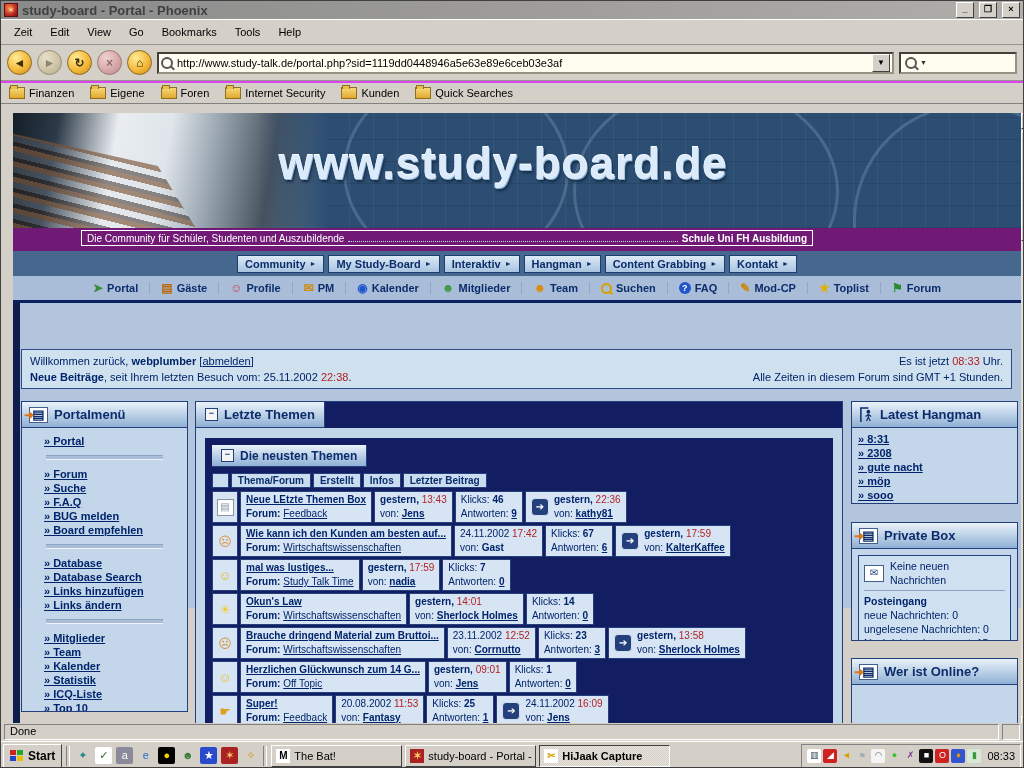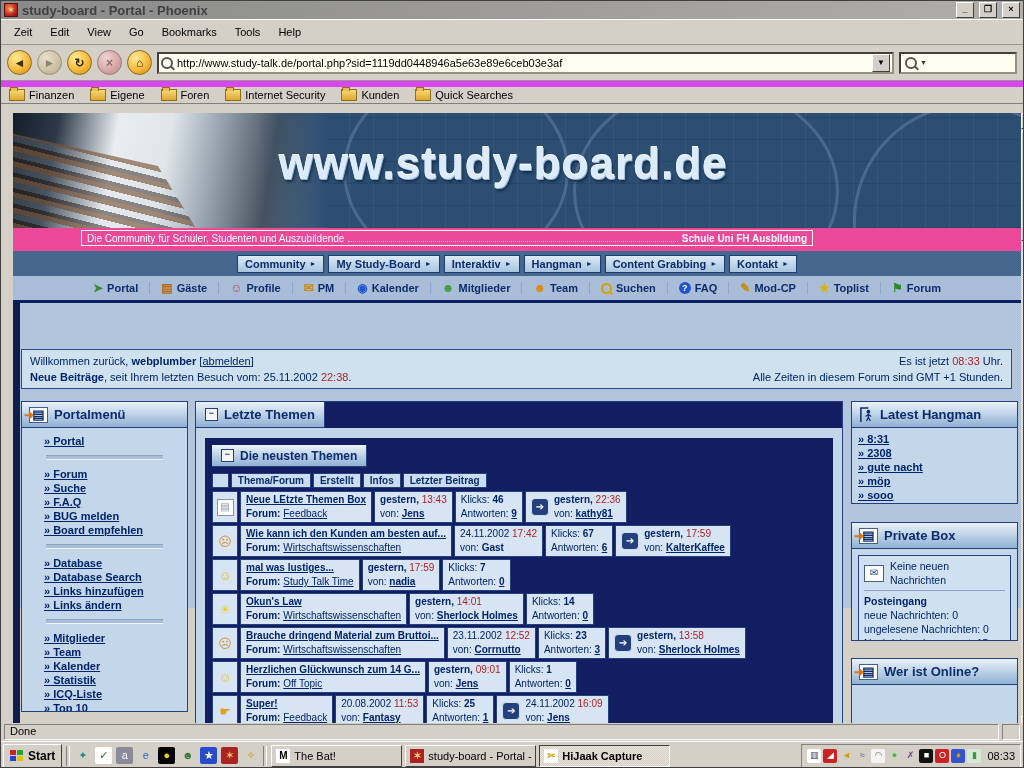--- a/index.html
+++ b/index.html
@@ -23,41 +23,41 @@
   .orb.dis{background:radial-gradient(circle at 35% 30%,#e8e0cc,#cfc4a6 55%,#b3a888);color:#8f8670;border-color:#9a9078;}
   .orb.stop{background:radial-gradient(circle at 35% 30%,#efd3d3,#d8a8a8 55%,#bb8888);color:#926c6c;border-color:#9a7a7a;}
   #urlbox{flex:1;height:22px;background:#fffdf0;border:2px inset #979083;display:flex;align-items:center;gap:4px;padding:0 2px;box-sizing:border-box;}
   #urltext{font-size:11px;color:#000;flex:1;white-space:nowrap;overflow:hidden;}
   #urldrop{width:16px;height:16px;background:#d4d0c8;border:1px solid;border-color:#fff #404040 #404040 #fff;font-size:8px;text-align:center;line-height:15px;}
   #searchbox{width:118px;height:22px;background:#fffdf0;border:2px inset #979083;display:flex;align-items:center;gap:3px;padding:0 4px;box-sizing:border-box;}
   .mag{width:8px;height:8px;border:2px solid #555;border-radius:50%;position:relative;display:inline-block;flex:none;}
   .mag::after{content:"";position:absolute;left:7px;top:8px;width:5px;height:2px;background:#555;transform:rotate(45deg);}
   .tinydown{font-size:7px;color:#333;}
   #bookmarksbar{position:absolute;left:0;top:80px;width:100%;height:23px;background:#d4d0c8;
-    border-top:6px solid #d946ef;border-bottom:1px solid #808080;display:flex;align-items:center;gap:16px;padding:0 8px;box-sizing:border-box;}
+    border-top:2px solid #d946ef;border-bottom:1px solid #808080;display:flex;align-items:center;gap:16px;padding:0 8px;box-sizing:border-box;}
   .bookmark{display:inline-flex;align-items:center;gap:4px;font-size:11px;color:#000;}
   .folder{width:14px;height:10px;background:linear-gradient(#f8d878,#e0a830);border:1px solid #907020;position:relative;flex:none;}
   .folder::before{content:"";position:absolute;left:0;top:-3px;width:6px;height:3px;background:#e8c050;border:1px solid #907020;border-bottom:none;}
   
   #content{position:absolute;left:0;top:112px;width:1024px;height:495px;background:#b2c5dc;margin-left:12px;}
   #page{position:absolute;left:0;top:0;width:1008px;height:619px;overflow:hidden;font-size:11px;color:#00246b;}
   #banner{position:absolute;left:0;top:0;width:100%;height:115px;background:#2c4e73;overflow:hidden;}
   #banner .grid{position:absolute;inset:0;background:
     repeating-linear-gradient(90deg,rgba(255,255,255,.05) 0 1px,transparent 1px 24px),
     repeating-linear-gradient(0deg,rgba(0,0,20,.12) 0 1px,transparent 1px 22px);}
   .arc{position:absolute;border:3px solid rgba(185,205,228,.22);border-radius:50%;}
   #photo{position:absolute;left:0;top:0;width:315px;height:115px;
     background:linear-gradient(100deg,#141e28 0%,#2c3a48 14%,#e9edf1 32%,#dfe5ea 48%,#9aa6b2 62%,#46525e 80%,#6a7a88 100%);}
   #photo .seats{position:absolute;inset:0;clip-path:polygon(0 18%,46% 46%,58% 100%,0 100%);
     background:repeating-linear-gradient(14deg,rgba(125,85,55,.65) 0 5px,rgba(45,32,26,.5) 5px 9px,rgba(220,220,225,.15) 9px 15px);}
   #photo .fade{position:absolute;right:0;top:0;width:70px;height:100%;background:linear-gradient(90deg,transparent,#2c4e73);}
   #bannertitle{position:absolute;left:200px;top:26px;width:580px;text-align:center;
     font-size:44px;font-weight:bold;letter-spacing:1px;color:#dcebfb;
     text-shadow:0 -1px 0 #ffffff,1px 1px 0 #8fb3d4,2px 3px 3px #142c44;white-space:nowrap;}
-  #taglinebar{position:absolute;left:0;top:115px;width:100%;height:23px;background:#ec4899;}
+  #taglinebar{position:absolute;left:0;top:115px;width:100%;height:23px;background:#701a75;}
   #taglinebox{position:absolute;left:68px;top:2px;width:732px;height:16px;border:1px solid #fff;
     display:flex;align-items:center;gap:4px;padding:0 5px;box-sizing:border-box;color:#fff;font-size:10px;white-space:nowrap;}
   #taglinebox .dots{flex:1;border-bottom:1px dotted #c8d4e4;height:6px;}
   #taglinebox .right{font-weight:bold;}
   #nav1{position:absolute;left:0;top:138px;width:100%;height:25px;background:#47688e;
     display:flex;align-items:center;justify-content:center;gap:4px;}
   .nav1btn{background:linear-gradient(#dce9f5,#a9c4e0);border:1px solid #1c3d74;color:#0b2d6b;
     font-size:11px;font-weight:bold;padding:2px 7px;display:inline-flex;align-items:center;gap:4px;}
   .nav1btn .arr{font-size:7px;}
   #nav2{position:absolute;left:0;top:163px;width:100%;height:24px;background:#a9bdd9;

